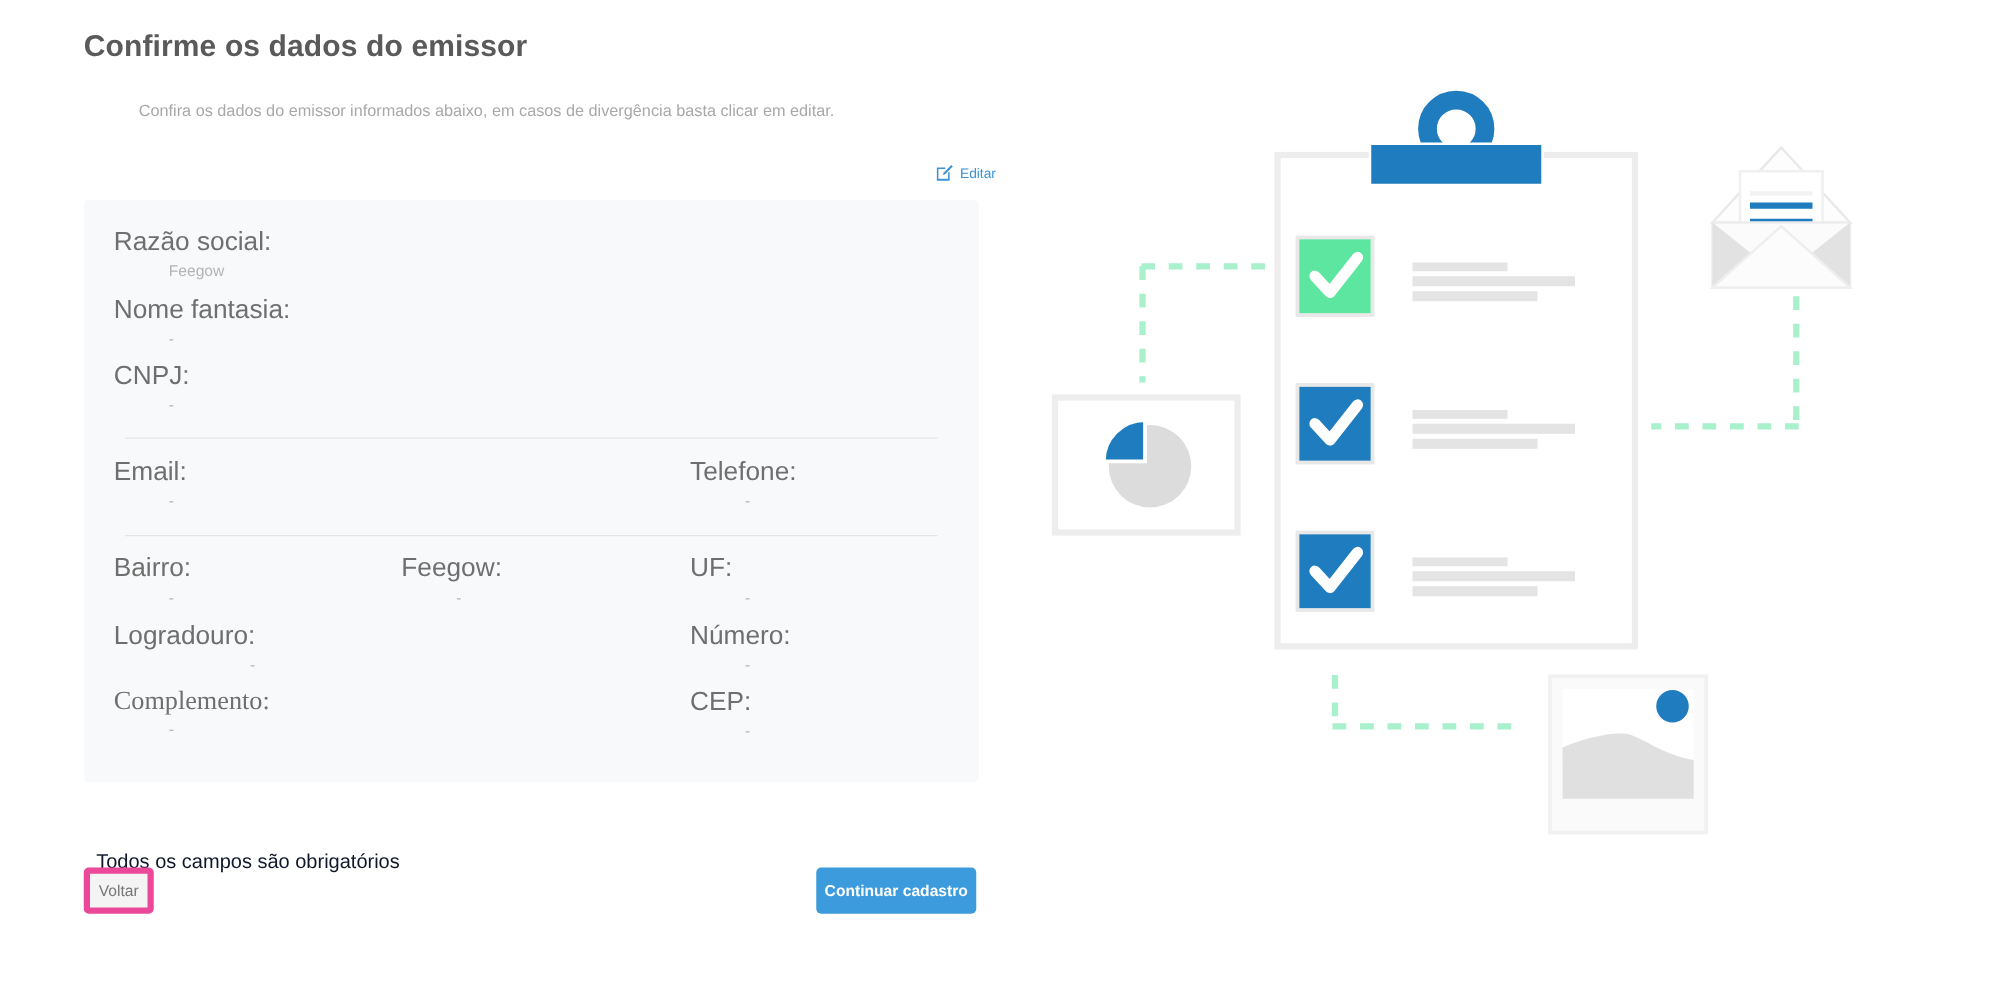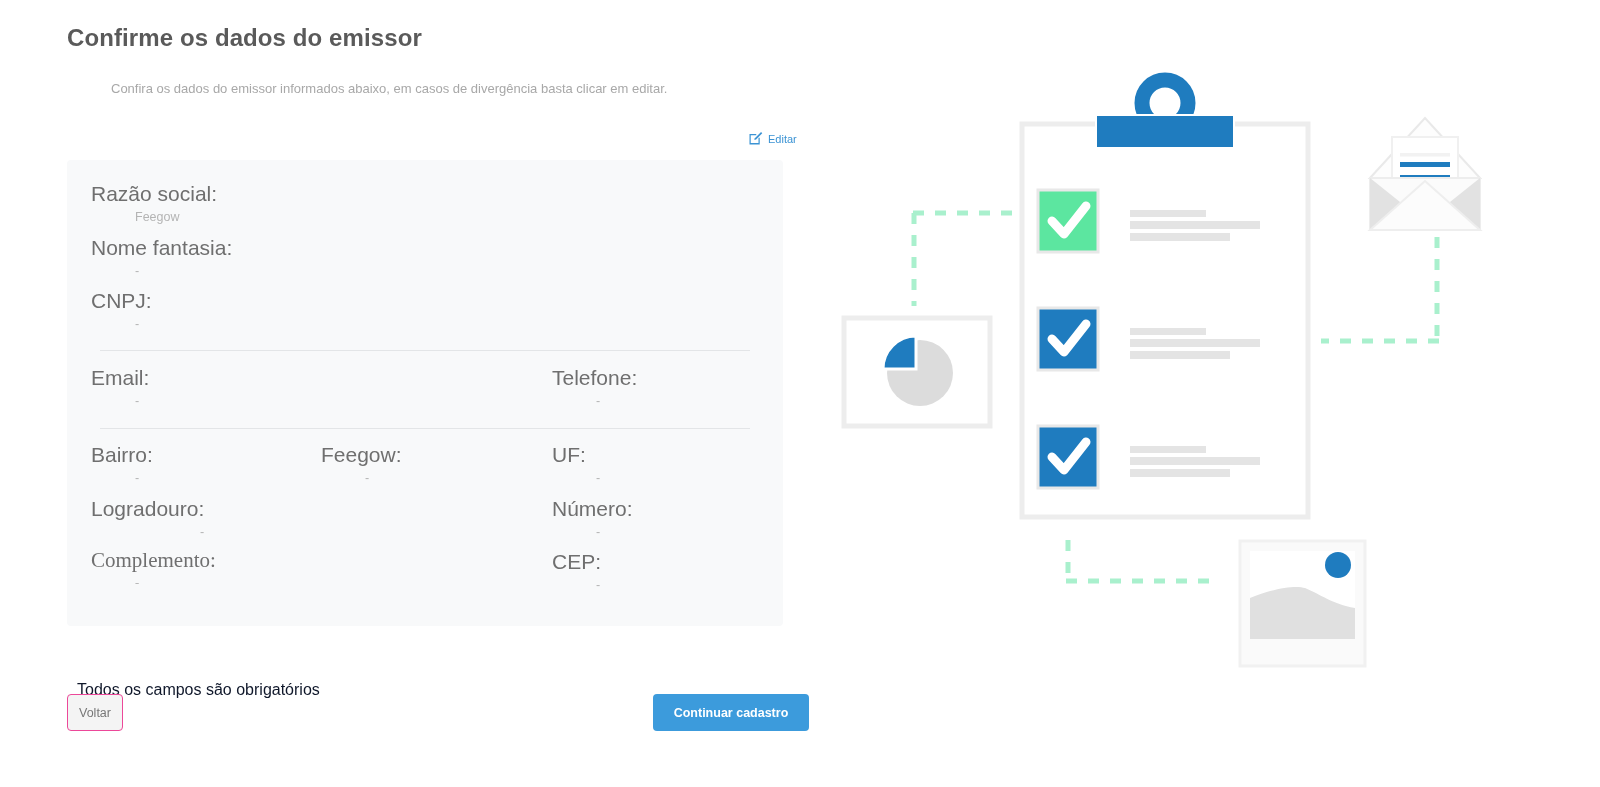--- a/index.html
+++ b/index.html
@@ -61,24 +61,24 @@
     font-size: 16px; color: #0f172a; margin-top: 43px;
   }
 
   .btn {
     position: absolute; font-size: 12.5px; border-radius: 4px;
     cursor: pointer; display: flex; align-items: center; justify-content: center;
     font-family: inherit;
   }
   .btn-back {
     left: 67px; top: 694px; width: 56px; height: 37px;
-    background: #f4f4f4; border: 1px solid #ec4899; color: #777;
+    background: #f4f4f4; border: 5px solid #ec4899; color: #777;
   }
   .btn-primary {
-    left: 653px; top: 694px; width: 156px; height: 37px;
+    left: 653px; top: 694px; width: 128px; height: 37px;
     background: #3c9bdc; border: none; color: #ffffff; font-weight: bold;
   }
 
   
   .illustration { position: absolute; left: 800px; top: 0; width: 800px; height: 787px; }
   .illustration svg { display: block; }
 </style>
 </head>
 <body>
 

